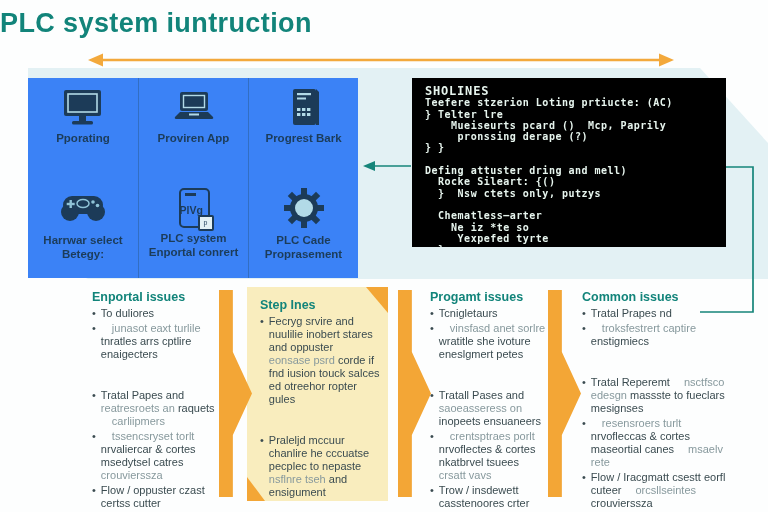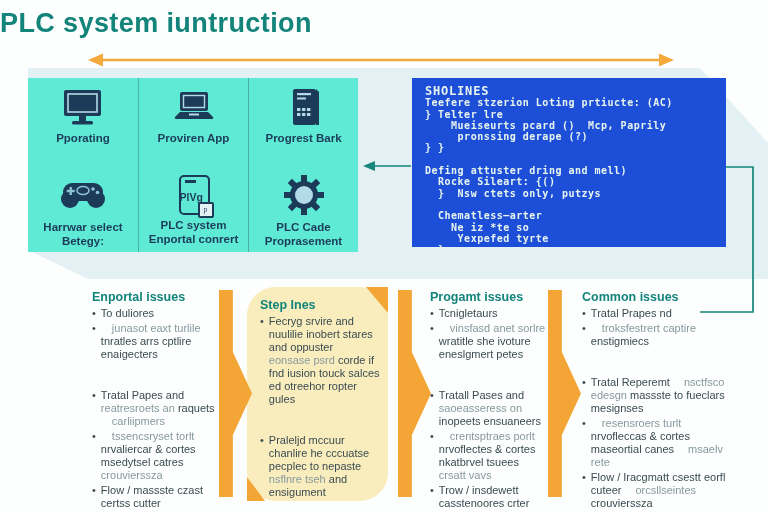--- a/index.html
+++ b/index.html
@@ -2,50 +2,50 @@
 <html><head>
 <meta charset="utf-8">
 <style>
   html,body{margin:0;padding:0;background:#ffffff;}
   .canvas{position:relative;width:768px;height:512px;background:#fdfefe;overflow:hidden;
           font-family:"Liberation Sans",sans-serif;}
   .bg-svg{position:absolute;left:0;top:0;}
   .page-title{position:absolute;top:8px;left:0;width:768px;text-align:left;
               color:#12847a;font-size:27px;font-weight:600;letter-spacing:.4px;}
   
-  .hw-panel{position:absolute;left:28px;top:78px;width:330px;height:174px;background:#5eead4;
+  .hw-panel{position:absolute;left:28px;top:78px;width:330px;height:200px;background:#3b82f6;
             display:grid;grid-template-columns:1fr 1fr 1fr;grid-template-rows:1fr 1fr;}
   .hw-cell{display:flex;flex-direction:column;align-items:center;justify-content:flex-start;
            padding-top:10px;box-sizing:border-box;}
   .hw-cell.cdiv{border-left:1.5px solid rgba(38,80,110,.38);}
   .hw-label{margin-top:4px;font-size:11.5px;font-weight:700;color:#1c3c59;text-align:center;line-height:1.18;}
   .icon-navy{color:#1c3b58;}
   .plc-file{position:relative;width:46px;height:40px;}
   .plc-file .box{position:absolute;left:8px;top:0;width:27px;height:36px;border:2.5px solid #1c3b58;border-radius:5px;}
   .plc-file .bar{position:absolute;left:14px;top:5px;width:11px;height:3px;background:#1c3b58;}
   .plc-file .txt{position:absolute;left:9px;top:16px;width:27px;
                  font-size:10.5px;font-weight:700;color:#1c3b58;}
   .plc-file .sub{position:absolute;left:27px;top:27px;width:12px;height:12px;background:#e3f1f4;
                  border:2px solid #1c3b58;border-radius:2px;font-size:7px;color:#1c3b58;text-align:center;line-height:11px;}
   
-  .code-panel{position:absolute;left:412px;top:78px;width:314px;height:169px;background:#1d4ed8;
+  .code-panel{position:absolute;left:412px;top:78px;width:314px;height:169px;background:#000000;
               box-sizing:border-box;padding:8px 6px 0 13px;overflow:hidden;}
   .code-line{font-family:"DejaVu Sans Mono",monospace;font-size:10px;line-height:11.3px;
              letter-spacing:.5px;color:#e7f5ee;font-weight:700;white-space:pre;min-height:11.3px;}
   .code-line:first-child{font-size:12px;letter-spacing:.8px;}
   
   .col{position:absolute;top:290px;}
   .col-h{font-size:12.5px;font-weight:700;color:#12847a;margin-bottom:3px;}
   .bullet{display:flex;margin-bottom:2px;}
   .bullet.gap{margin-top:28px;}
   .dot{color:#3a4b50;margin-right:5px;font-size:11px;line-height:1.18;}
   .btext{font-size:11px;line-height:1.18;color:#3a4b50;font-weight:500;}
   .seg.dim{font-size:11px;color:#87999d;margin-left:11px;}
   .ybox{position:absolute;left:247px;top:287px;width:141px;height:214px;background:#f9edbe;
-        box-sizing:border-box;padding:11px 6px 0 13px;border-radius:28px;}
+        box-sizing:border-box;padding:11px 6px 0 13px;}
   .ybox .corner-tr{position:absolute;top:0;right:0;width:22px;height:26px;background:#f3a636;
         clip-path:polygon(0 0,100% 0,100% 100%);}
   .ybox .corner-bl{position:absolute;bottom:0;left:0;width:18px;height:24px;background:#f3a636;
         clip-path:polygon(0 0,0 100%,100% 100%);}
   .chevron{position:absolute;top:290px;width:33px;height:207px;background:#f3a636;
         clip-path:polygon(0 0,42% 0,42% 30%,100% 50%,42% 70%,42% 100%,0 100%);z-index:3;}
 </style>
 </head>
 <body>
 
@@ -180,21 +180,21 @@
         <div class="bullet gap">
           <span class="dot">•</span>
           <span class="btext"><span class="seg">Tratal Papes and</span><span class="seg dim"> reatresroets an</span><span class="seg"> raquets</span><span class="seg dim"> carliipmers</span></span>
         </div>
         <div class="bullet">
           <span class="dot">•</span>
           <span class="btext"><span class="seg dim">tssencsryset torlt</span><span class="seg"> nrvaliercar &amp; cortes</span><span class="seg"> msedytsel catres</span><span class="seg dim"> crouvierssza</span></span>
         </div>
         <div class="bullet">
           <span class="dot">•</span>
-          <span class="btext"><span class="seg">Flow / massste</span><span class="seg"> czast certss cutter</span><span class="seg dim"> orestsesroees</span><span class="seg"> enaligeters</span></span>
+          <span class="btext"><span class="seg">Flow / oppuster</span><span class="seg"> czast certss cutter</span><span class="seg dim"> orestsesroees</span><span class="seg"> enaligeters</span></span>
         </div>
       </div>
   </div>
 
   <div class="chevron" style="left:219px;"></div>
 
   <div class="ybox">
     <div class="corner-tr"></div>
     <div class="corner-bl"></div>
     <div class="col-h">Step Ines</div>

